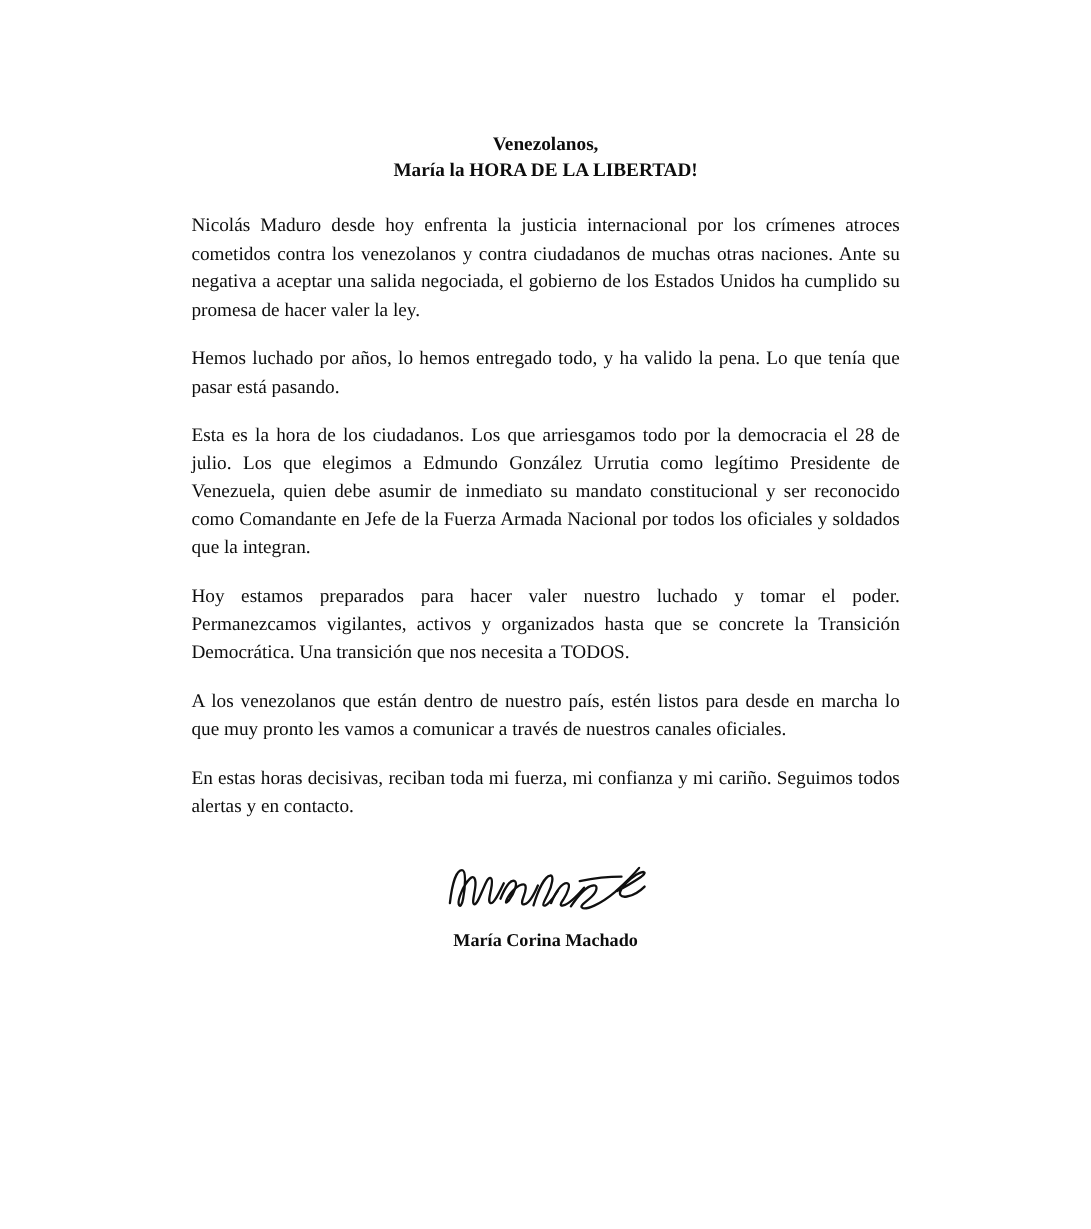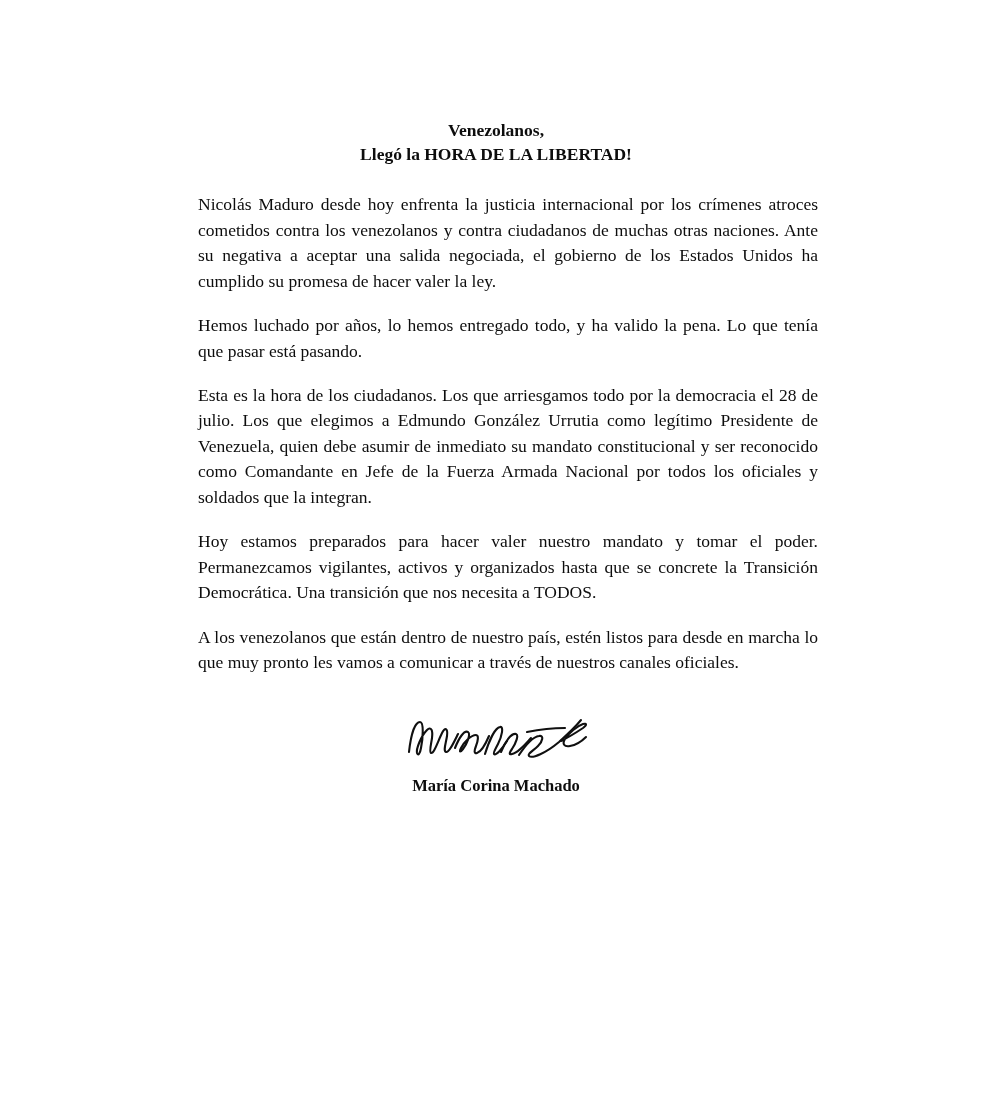--- a/index.html
+++ b/index.html
@@ -36,21 +36,20 @@
     margin-top: 118px;
   }
   .heading-line-1 {
     display: block;
   }
   .heading-line-2 {
     display: block;
   }
   .body-text {
     margin-top: 26px;
-    margin-left: 24px;
   }
   p.para {
     margin: 0 0 19px 0;
     font-size: 17.5px;
     line-height: 1.455;
     text-align: justify;
     text-justify: inter-word;
     hyphens: none;
   }
   p.para:last-of-type {
@@ -82,29 +81,30 @@
   }
 </style>
 </head>
 <body>
 
 <div class="page">
   <div class="content">
 
     <div class="heading">
       <span class="heading-line-1">Venezolanos,</span>
-      <span class="heading-line-2">Llegó la HORA DE LA LIBERTAD!</span>
+      <span class="heading-line-2">María la HORA DE LA LIBERTAD!</span>
     </div>
 
     <div class="body-text">
       <p class="para">Nicolás Maduro desde hoy enfrenta la justicia internacional por los crímenes atroces cometidos contra los venezolanos y contra ciudadanos de muchas otras naciones. Ante su negativa a aceptar una salida negociada, el gobierno de los Estados Unidos ha cumplido su promesa de hacer valer la ley.</p>
       <p class="para">Hemos luchado por años, lo hemos entregado todo, y ha valido la pena. Lo que tenía que pasar está pasando.</p>
       <p class="para">Esta es la hora de los ciudadanos. Los que arriesgamos todo por la democracia el 28 de julio. Los que elegimos a Edmundo González Urrutia como legítimo Presidente de Venezuela, quien debe asumir de inmediato su mandato constitucional y ser reconocido como Comandante en Jefe de la Fuerza Armada Nacional por todos los oficiales y soldados que la integran.</p>
-      <p class="para">Hoy estamos preparados para hacer valer nuestro mandato y tomar el poder. Permanezcamos vigilantes, activos y organizados hasta que se concrete la Transición Democrática. Una transición que nos necesita a TODOS.</p>
+      <p class="para">Hoy estamos preparados para hacer valer nuestro luchado y tomar el poder. Permanezcamos vigilantes, activos y organizados hasta que se concrete la Transición Democrática. Una transición que nos necesita a TODOS.</p>
       <p class="para">A los venezolanos que están dentro de nuestro país, estén listos para desde en marcha lo que muy pronto les vamos a comunicar a través de nuestros canales oficiales.</p>
+      <p class="para">En estas horas decisivas, reciban toda mi fuerza, mi confianza y mi cariño. Seguimos todos alertas y en contacto.</p>
     </div>
 
 
     <div class="signature-block">
       <div class="signature-mark">
         <svg width="190" height="62" viewBox="0 0 190 62" xmlns="http://www.w3.org/2000/svg" aria-hidden="true">
           <g fill="none" stroke="#101010" stroke-width="2.1" stroke-linecap="round" stroke-linejoin="round">
             <path d="M8 44 C10 26, 14 14, 19 14 C23 14, 22 30, 20 40 C19 46, 17 48, 16 45 C15 41, 20 28, 26 22 C30 18, 32 22, 31 30 C30 37, 28 44, 30 45 C33 46, 37 33, 41 25 C44 19, 47 20, 46 28 C45 35, 42 43, 45 44 C48 45, 53 34, 57 26"></path>
             <path d="M54 40 C58 30, 63 22, 67 24 C70 26, 66 36, 62 41 C59 45, 58 44, 60 40 C63 34, 70 27, 75 27 C78 27, 77 33, 75 38 C73 43, 73 46, 76 45 C80 44, 85 35, 88 28"></path>
             <path d="M84 46 C88 33, 94 20, 99 19 C103 18, 101 28, 97 36 C94 42, 92 45, 93 46 C95 48, 101 41, 106 33"></path>

